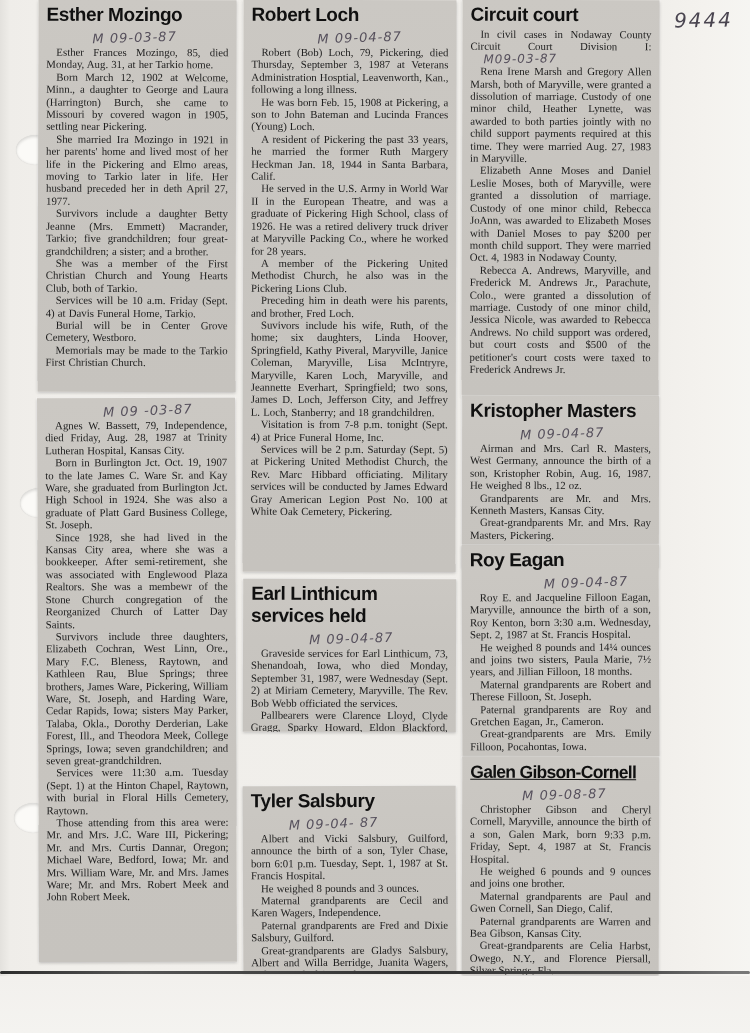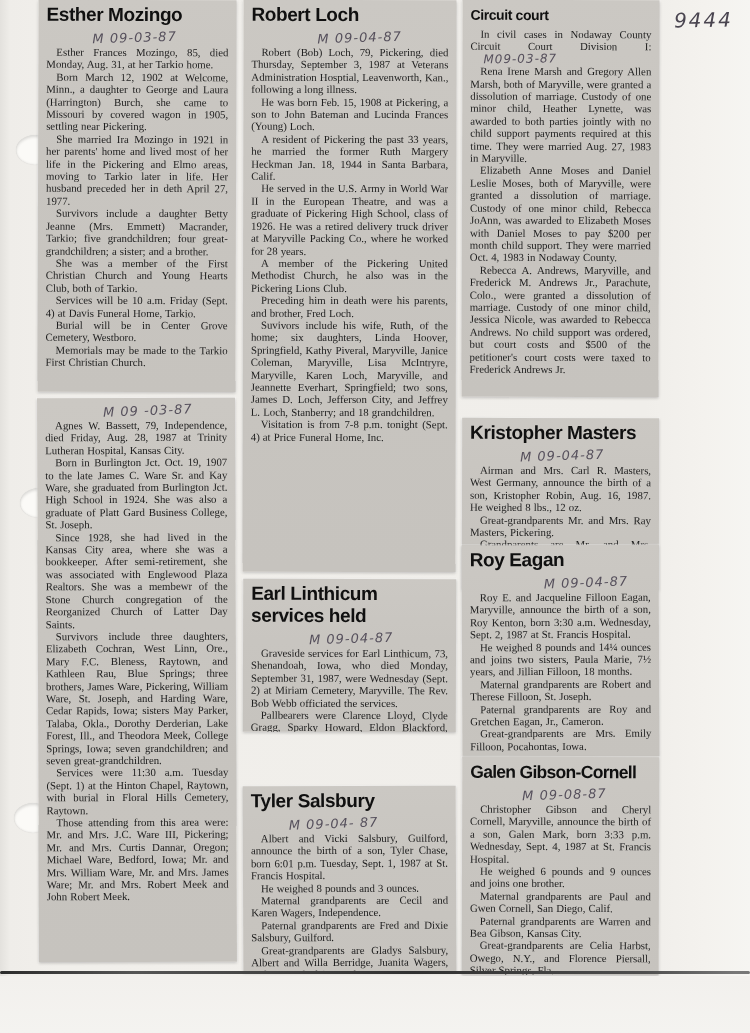--- a/index.html
+++ b/index.html
@@ -35,22 +35,22 @@
     padding:3px 8px 4px 8px;
     overflow:hidden;
     color:#1d1d1d;
   }
   .headline{
     font-family:"Liberation Sans", sans-serif;
     font-weight:700; font-size:19px; line-height:22px;
     letter-spacing:-0.4px; color:#101010;
     margin:1px 0 2px 0;
   }
-  .headline.tight{ font-size:17.5px; letter-spacing:-0.7px; }
-  .headline.big{ font-size:14px; }
+  .headline.tight{ font-size:17.5px; letter-spacing:-0.7px;text-decoration:underline; }
+  .headline.big{ font-size:19px; }
   .para{
     font-size:10.8px; line-height:12.4px;
     text-align:justify; text-indent:10px;
     word-spacing:0.4px;
   }
   .handwriting{
     display:inline-block;
     font-family:"DejaVu Sans", sans-serif;
     font-style:italic; font-size:13px; letter-spacing:1px;
     color:#56505c; transform:rotate(-2deg);
@@ -121,20 +121,21 @@
     <div class="handwriting annot a-robert">M 09-04-87</div>
     <div class="paras">
         <p class="para">Robert (Bob) Loch, 79, Pickering, died Thursday, September 3, 1987 at Veterans Administration Hosptial, Leavenworth, Kan., following a long illness.</p>
         <p class="para">He was born Feb. 15, 1908 at Pickering, a son to John Bateman and Lucinda Frances (Young) Loch.</p>
         <p class="para">A resident of Pickering the past 33 years, he married the former Ruth Margery Heckman Jan. 18, 1944 in Santa Barbara, Calif.</p>
         <p class="para">He served in the U.S. Army in World War II in the European Theatre, and was a graduate of Pickering High School, class of 1926. He was a retired delivery truck driver at Maryville Packing Co., where he worked for 28 years.</p>
         <p class="para">A member of the Pickering United Methodist Church, he also was in the Pickering Lions Club.</p>
         <p class="para">Preceding him in death were his parents, and brother, Fred Loch.</p>
         <p class="para">Suvivors include his wife, Ruth, of the home; six daughters, Linda Hoover, Springfield, Kathy Piveral, Maryville, Janice Coleman, Maryville, Lisa McIntryre, Maryville, Karen Loch, Maryville, and Jeannette Everhart, Springfield; two sons, James D. Loch, Jefferson City, and Jeffrey L. Loch, Stanberry; and 18 grandchildren.</p>
         <p class="para">Visitation is from 7-8 p.m. tonight (Sept. 4) at Price Funeral Home, Inc.</p>
+        <p class="para">Services will be 2 p.m. Saturday (Sept. 5) at Pickering United Methodist Church, the Rev. Marc Hibbard officiating. Military services will be conducted by James Edward Gray American Legion Post No. 100 at White Oak Cemetery, Pickering.</p>
       </div>
   </article>
 
   <article class="clip r1" style="left:243px; top:579px; width:213px; height:153px;">
     <h2 class="headline">Earl Linthicum services held</h2>
     <div class="handwriting annot a-earl">M 09-04-87</div>
     <div class="paras">
         <p class="para">Graveside services for Earl Linthicum, 73, Shenandoah, Iowa, who died Monday, September 31, 1987, were Wednesday (Sept. 2) at Miriam Cemetery, Maryville. The Rev. Bob Webb officiated the services.</p>
         <p class="para">Pallbearers were Clarence Lloyd, Clyde Gragg, Sparky Howard, Eldon Blackford, Raymond Lynch and Clarence “Bud” Hilsabeck.</p>
         <p class="para">Arrangements were under the direction of Price Funeral Home, Inc., Maryville.</p>
@@ -156,47 +157,47 @@
   <article class="clip r1" style="left:462px; top:0; width:197px; height:397px;">
     <h2 class="headline big">Circuit court</h2>
     <p class="para intro-para"><span>In civil cases in Nodaway County Circuit Court Division I:</span><span class="handwriting hand-inline">M09-03-87</span></p>
     <div class="paras">
         <p class="para">Rena Irene Marsh and Gregory Allen Marsh, both of Maryville, were granted a dissolution of marriage. Custody of one minor child, Heather Lynette, was awarded to both parties jointly with no child support payments required at this time. They were married Aug. 27, 1983 in Maryville.</p>
         <p class="para">Elizabeth Anne Moses and Daniel Leslie Moses, both of Maryville, were granted a dissolution of marriage. Custody of one minor child, Rebecca JoAnn, was awarded to Elizabeth Moses with Daniel Moses to pay $200 per month child support. They were married Oct. 4, 1983 in Nodaway County.</p>
         <p class="para">Rebecca A. Andrews, Maryville, and Frederick M. Andrews Jr., Parachute, Colo., were granted a dissolution of marriage. Custody of one minor child, Jessica Nicole, was awarded to Rebecca Andrews. No child support was ordered, but court costs and $500 of the petitioner's court costs were taxed to Frederick Andrews Jr.</p>
       </div>
   </article>
 
-  <article class="clip r3" style="left:462px; top:418px; width:197px; height:172px;">
+  <article class="clip r3" style="left:462px; top:396px; width:197px; height:172px;">
     <h2 class="headline">Kristopher Masters</h2>
     <div class="handwriting annot a-kris">M 09-04-87</div>
     <div class="paras">
         <p class="para">Airman and Mrs. Carl R. Masters, West Germany, announce the birth of a son, Kristopher Robin, Aug. 16, 1987. He weighed 8 lbs., 12 oz.</p>
+        <p class="para">Grandparents are Mr. and Mrs. Kenneth Masters, Kansas City.</p>
         <p class="para">Great-grandparents Mr. and Mrs. Ray Masters, Pickering.</p>
-        <p class="para">Grandparents are Mr. and Mrs. Kenneth Masters, Kansas City.</p>
       </div>
   </article>
 
   <article class="clip r2" style="left:462px; top:545px; width:197px; height:212px;">
     <h2 class="headline">Roy Eagan</h2>
     <div class="handwriting annot a-roy">M 09-04-87</div>
     <div class="paras">
         <p class="para">Roy E. and Jacqueline Filloon Eagan, Maryville, announce the birth of a son, Roy Kenton, born 3:30 a.m. Wednesday, Sept. 2, 1987 at St. Francis Hospital.</p>
         <p class="para">He weighed 8 pounds and 14¼ ounces and joins two sisters, Paula Marie, 7½ years, and Jillian Filloon, 18 months.</p>
         <p class="para">Maternal grandparents are Robert and Therese Filloon, St. Joseph.</p>
         <p class="para">Paternal grandparents are Roy and Gretchen Eagan, Jr., Cameron.</p>
         <p class="para">Great-grandparents are Mrs. Emily Filloon, Pocahontas, Iowa.</p>
       </div>
   </article>
 
   <article class="clip r1" style="left:462px; top:757px; width:197px; height:218px;">
     <h2 class="headline tight">Galen Gibson-Cornell</h2>
     <div class="handwriting annot a-galen">M 09-08-87</div>
     <div class="paras">
-        <p class="para">Christopher Gibson and Cheryl Cornell, Maryville, announce the birth of a son, Galen Mark, born 3:33 p.m. Wednesday, Sept. 4, 1987 at St. Francis Hospital.</p>
+        <p class="para">Christopher Gibson and Cheryl Cornell, Maryville, announce the birth of a son, Galen Mark, born 9:33 p.m. Friday, Sept. 4, 1987 at St. Francis Hospital.</p>
         <p class="para">He weighed 6 pounds and 9 ounces and joins one brother.</p>
         <p class="para">Maternal grandparents are Paul and Gwen Cornell, San Diego, Calif.</p>
         <p class="para">Paternal grandparents are Warren and Bea Gibson, Kansas City.</p>
         <p class="para">Great-grandparents are Celia Harbst, Owego, N.Y., and Florence Piersall, Silver Springs, Fla.</p>
       </div>
   </article>
 
   <div class="edge-line"></div>
   <div class="bottom-strip"></div>
 

